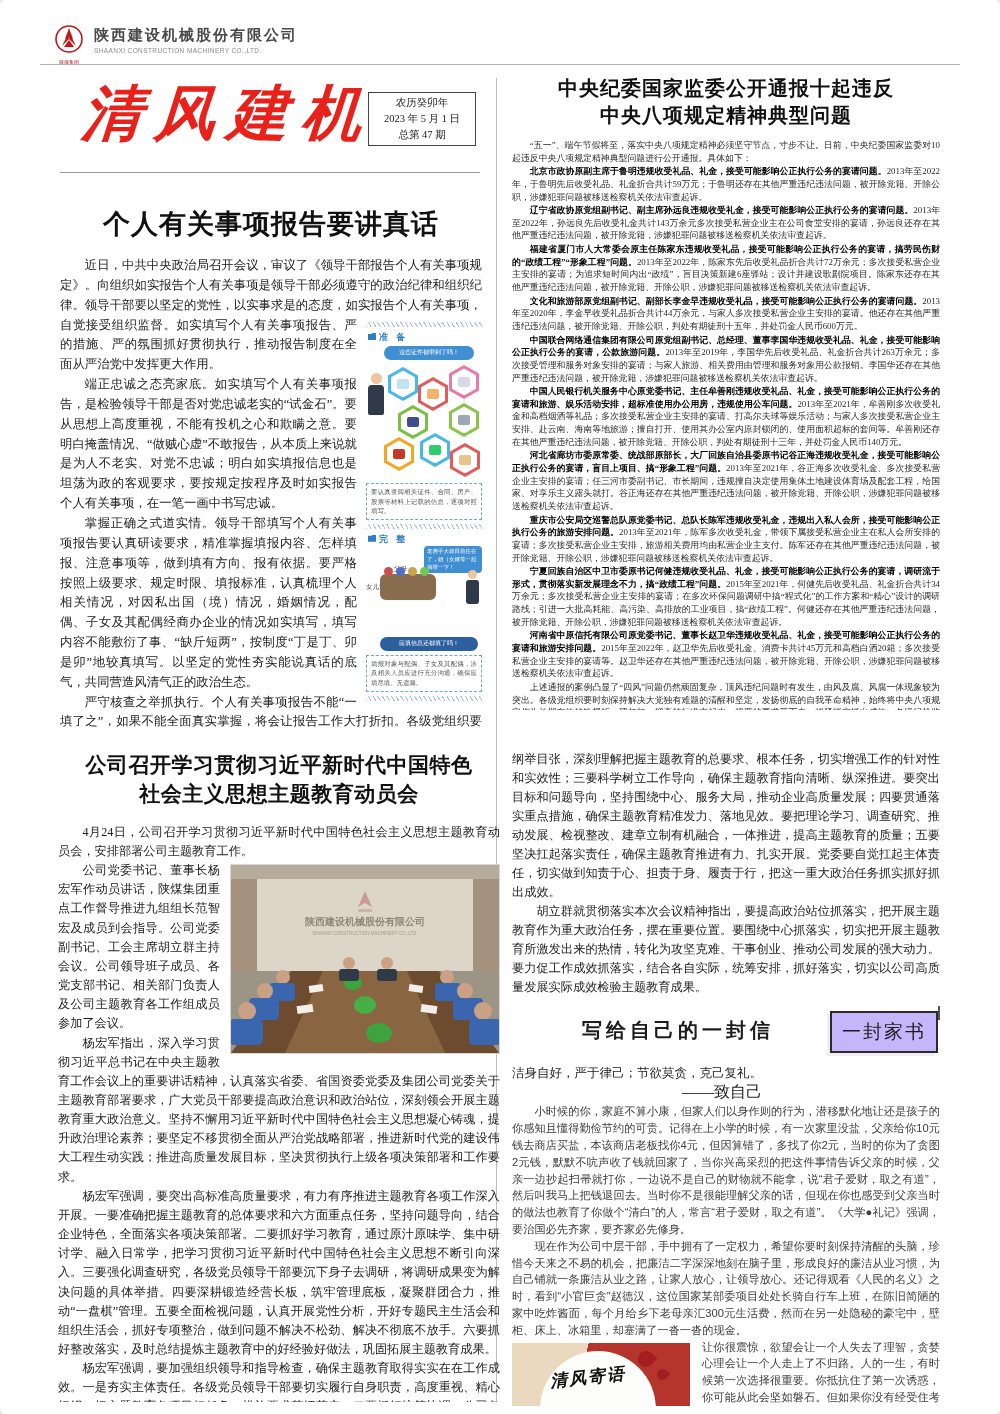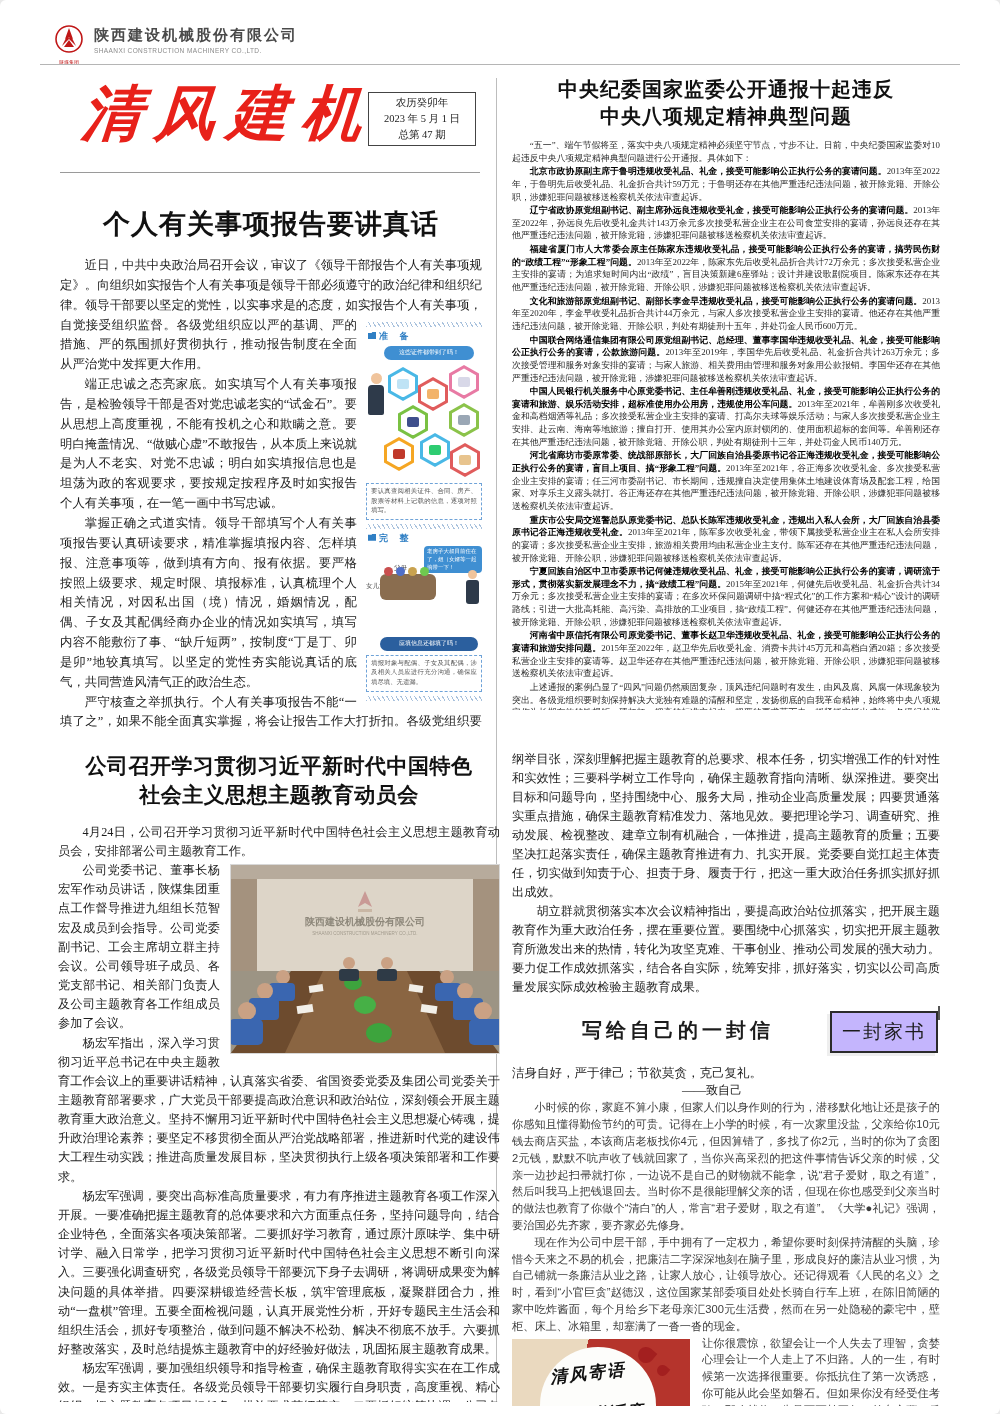--- a/index.html
+++ b/index.html
@@ -18,27 +18,27 @@
             font-size:60px;font-weight:bold;font-style:italic;letter-spacing:.22em;transform:skewX(-4deg);
             font-family:"Liberation Serif","DejaVu Serif",serif;white-space:nowrap;}
   .datebox{position:absolute;left:368px;top:92px;width:106px;height:52px;border:1px solid #444;
            display:flex;flex-direction:column;justify-content:center;text-align:center;font-size:10.5px;line-height:1.55;color:#222;}
   .col-divider{position:absolute;left:496px;top:78px;bottom:12px;border-left:1px solid #bdbdbd;}
   .left-rule{position:absolute;left:60px;width:420px;top:172px;border-top:1px solid #9a9a9a;}
   
   .art{position:absolute;overflow:hidden;}
   .art p{margin:0;text-align:justify;}
   .indent{text-indent:2em;}
-  h1,h2,h3{margin:0;font-family:Liberation Serif, serif;color:#111;}
+  h1,h2,h3{margin:0;font-family:Liberation Mono, monospace;color:#111;}
   
   .art1{left:60px;top:182px;width:422px;height:548px;}
   .art1 h2{font-size:27px;text-align:center;letter-spacing:1px;margin-bottom:14px;margin-top:24px;}
   .art1 .body{font-size:12.4px;line-height:1.6;}
   .info-spacer{float:right;width:0;height:64px;}
-  .infographic{float:right;clear:right;width:116px;margin:0 0 6px 9px;font-family:Liberation Mono, monospace;}
+  .infographic{float:right;clear:right;width:116px;margin:0 0 6px 9px;font-family:Liberation Serif, serif;}
   .hatch{height:5px;background:repeating-linear-gradient(60deg,#a9c2dd 0 1px,transparent 1px 4px);margin:2px 0;}
   .ig-label{color:#2f7fc4;font-weight:bold;font-size:9px;letter-spacing:3px;margin:3px 0 2px 2px;}
   .ig-label::before{content:"";display:inline-block;width:8px;height:7px;background:#2f7fc4;clip-path:polygon(0 15%,45% 15%,55% 0,100% 0,100% 100%,0 100%);margin-right:3px;}
   .bubble{background:#3f8fd2;color:#fff;font-size:6px;text-align:center;border-radius:7px;padding:2px 4px;margin:2px 8px 3px 18px;}
   .bubble2{background:#2b5f9e;border-radius:8px;margin:3px 4px 4px 14px;}
   .ig-scene{position:relative;height:118px;}
   .man{position:absolute;left:0;top:10px;width:20px;height:52px;}
   .man .head{width:11px;height:11px;border-radius:50%;background:#f0c49c;margin:0 auto;}
   .man .suit{width:16px;height:30px;background:#2e3a4a;border-radius:4px 4px 2px 2px;margin:1px auto 0;}
   .hexwrap{position:absolute;left:20px;top:0;width:96px;height:118px;}
@@ -67,21 +67,21 @@
   .photo{float:right;width:268px;height:188px;margin:3px 0 6px 10px;border:1px solid #d8d8d8;}
   
   .art4{left:512px;top:750px;width:428px;height:656px;}
   .art4 .cont{font-size:12.2px;line-height:1.56;}
   .a4head{position:relative;margin:14px 0 8px;height:46px;}
   .a4title{font-size:20px;font-weight:bold;letter-spacing:4px;font-family:"Liberation Sans",sans-serif;position:absolute;left:70px;top:6px;}
   .badge{position:absolute;right:2px;top:0;width:104px;height:38px;border:2px solid #2b2b2b;background:#c4b5fd;
          display:flex;align-items:center;justify-content:center;font-size:19px;letter-spacing:2px;box-shadow:-3px 3px 0 #eee;}
   .badge::before{content:"";position:absolute;right:-5px;top:-7px;width:3px;height:14px;background:#555;}
   .quote{text-align:center;font-size:12.5px;margin-top:2px;}
-  .attrib{text-align:center;font-size:12px;padding-left:170px;}
+  .attrib{text-align:center;font-size:16px;padding-left:170px;}
   .letter{font-family:"Liberation Sans",sans-serif;color:#3d3d3d;font-size:11.2px;line-height:1.5;}
   .letter-img{float:left;width:178px;height:132px;margin:4px 12px 4px 0;position:relative;overflow:hidden;
               background:linear-gradient(105deg,#ead9bf 0 36%,#b5342c 36%);}
   .li-circle{position:absolute;left:28px;top:8px;width:116px;height:116px;border-radius:50%;background:#fdfdfb;}
   .li-t1{position:absolute;left:38px;top:22px;font-size:17px;font-weight:bold;color:#111;transform:rotate(-6deg);letter-spacing:2px;font-family:"Liberation Serif",serif;font-style:italic;}
   .li-t2{position:absolute;left:60px;top:62px;font-size:17px;font-weight:bold;color:#111;transform:rotate(-4deg);letter-spacing:1px;font-family:"Liberation Serif",serif;font-style:italic;}
   .li-flower{position:absolute;width:16px;height:16px;background:#a31f1f;border-radius:50% 0 50% 50%;transform:rotate(40deg);}
   .noindent{text-indent:0;}
 </style>
 </head>
@@ -192,21 +192,21 @@
               <div class="head"></div>
               <div class="suit"></div>
             </div>
         </div>
         <div class="bubble bubble2">应填信息还都填了吗！</div>
         <div class="ig-note">填报对象与配偶、子女及其配偶，涉及相关人员应进行充分沟通，确保应填尽填、无遗漏。</div>
         <div class="hatch"></div>
       </div>
       <div>
 
-      <p class="indent">近日，中共中央政治局召开会议，审议了《领导干部报告个人有关事项规定》。向组织如实报告个人有关事项是领导干部必须遵守的政治纪律和组织纪律。领导干部要以坚定的党性，以实事求是的态度，如实报告个人有关事项，自觉接受组织监督。各级党组织应以严的基调、严的措施、严的氛围抓好贯彻执行，推动报告制度在全面从严治党中发挥更大作用。</p>
+      <p class="indent">近日，中共中央政治局召开会议，审议了《领导干部报告个人有关事项规定》。向组织如实报告个人有关事项是领导干部必须遵守的政治纪律和组织纪律。领导干部要以坚定的党性，以实事求是的态度，如实报告个人有关事项，自觉接受组织监督。如实填写个人有关事项报告、严的措施、严的氛围抓好贯彻执行，推动报告制度在全面从严治党中发挥更大作用。</p>
           <p class="indent">端正忠诚之态亮家底。如实填写个人有关事项报告，是检验领导干部是否对党忠诚老实的“试金石”。要从思想上高度重视，不能有投机之心和欺瞒之意。要明白掩盖情况、“做贼心虚”不敢报告，从本质上来说就是为人不老实、对党不忠诚；明白如实填报信息也是坦荡为政的客观要求，要按规定按程序及时如实报告个人有关事项，在一笔一画中书写忠诚。</p>
           <p class="indent">掌握正确之式道实情。领导干部填写个人有关事项报告要认真研读要求，精准掌握填报内容、怎样填报、注意事项等，做到填有方向、报有依据。要严格按照上级要求、规定时限、填报标准，认真梳理个人相关情况，对因私出国（境）情况，婚姻情况，配偶、子女及其配偶经商办企业的情况如实填写，填写内容不能敷衍了事、“缺斤短两”，按制度“丁是丁、卯是卯”地较真填写。以坚定的党性夯实能说真话的底气，共同营造风清气正的政治生态。</p>
           <p class="indent">严守核查之举抓执行。个人有关事项报告不能“一填了之”，如果不能全面真实掌握，将会让报告工作大打折扣。各级党组织要加强抽查核实，严格对照填报要求，逐人逐项“过筛子”，对于“自我包装”“虚假瘦身”的敢于动真碰硬。组织人事部门要加强与纪检监察、住建等部门的对接，将个人有关事项报告贯穿干部调整全过程，严格遵守“凡提必查”等原则，对瞒报漏报少报的，视情节给予相关处理，切实维护报告制度的严肃性和权威性。</p>
         </div>
     </div>
   </div>
 
   <div class="art art2">
     <h2>
       <span>中央纪委国家监委公开通报十起违反</span><br><span>中央八项规定精神典型问题</span>
@@ -222,21 +222,21 @@
           <p class="indent"><b>福建省厦门市人大常委会原主任陈家东违规收受礼品，接受可能影响公正执行公务的宴请，搞劳民伤财的“政绩工程”“形象工程”问题。</b><span>2013年至2022年，陈家东先后收受礼品折合共计72万余元；多次接受私营企业主安排的宴请；为追求短时间内出“政绩”，盲目决策新建6座驿站；设计并建设歌剧院项目。陈家东还存在其他严重违纪违法问题，被开除党籍、开除公职，涉嫌犯罪问题被移送检察机关依法审查起诉。</span></p>
 
           <p class="indent"><b>文化和旅游部原党组副书记、副部长李金早违规收受礼品，接受可能影响公正执行公务的宴请问题。</b><span>2013年至2020年，李金早收受礼品折合共计44万余元，与家人多次接受私营企业主安排的宴请。他还存在其他严重违纪违法问题，被开除党籍、开除公职，判处有期徒刑十五年，并处罚金人民币600万元。</span></p>
 
           <p class="indent"><b>中国联合网络通信集团有限公司原党组副书记、总经理、董事李国华违规收受礼品、礼金，接受可能影响公正执行公务的宴请，公款旅游问题。</b><span>2013年至2019年，李国华先后收受礼品、礼金折合共计263万余元；多次接受管理和服务对象安排的宴请；与家人旅游、相关费用由管理和服务对象用公款报销。李国华还存在其他严重违纪违法问题，被开除党籍，涉嫌犯罪问题被移送检察机关依法审查起诉。</span></p>
 
           <p class="indent"><b>中国人民银行机关服务中心原党委书记、主任牟善刚违规收受礼品、礼金，接受可能影响公正执行公务的宴请和旅游、娱乐活动安排，超标准使用办公用房，违规使用公车问题。</b><span>2013年至2021年，牟善刚多次收受礼金和高档烟酒等礼品；多次接受私营企业主安排的宴请、打高尔夫球等娱乐活动；与家人多次接受私营企业主安排、赴云南、海南等地旅游；擅自打开、使用其办公室内原封锁闭的、使用面积超标的套间等。牟善刚还存在其他严重违纪违法问题，被开除党籍、开除公职，判处有期徒刑十三年，并处罚金人民币140万元。</span></p>
 
           <p class="indent"><b>河北省廊坊市委原常委、统战部原部长，大厂回族自治县委原书记谷正海违规收受礼金，接受可能影响公正执行公务的宴请，盲目上项目、搞“形象工程”问题。</b><span>2013年至2021年，谷正海多次收受礼金、多次接受私营企业主安排的宴请；任三河市委副书记、市长期间，违规擅自决定使用集体土地建设体育场及配套工程，给国家、对享乐主义露头就打。谷正海还存在其他严重违纪违法问题，被开除党籍、开除公职，涉嫌犯罪问题被移送检察机关依法审查起诉。</span></p>
 
-          <p class="indent"><b>重庆市公安局交巡警总队原党委书记、总队长陈军违规收受礼金，违规出入私人会所，大厂回族自治县委原书记谷正海违规收受礼金。</b><span>2013年至2021年，陈军多次收受礼金，带领下属接受私营企业主在私人会所安排的宴请；多次接受私营企业主安排，旅游相关费用均由私营企业主支付。陈军还存在其他严重违纪违法问题，被开除党籍、开除公职，涉嫌犯罪问题被移送检察机关依法审查起诉。</span></p>
+          <p class="indent"><b>重庆市公安局交巡警总队原党委书记、总队长陈军违规收受礼金，违规出入私人会所，接受可能影响公正执行公务的旅游安排问题。</b><span>2013年至2021年，陈军多次收受礼金，带领下属接受私营企业主在私人会所安排的宴请；多次接受私营企业主安排，旅游相关费用均由私营企业主支付。陈军还存在其他严重违纪违法问题，被开除党籍、开除公职，涉嫌犯罪问题被移送检察机关依法审查起诉。</span></p>
 
           <p class="indent"><b>宁夏回族自治区中卫市委原书记何健违规收受礼品、礼金，接受可能影响公正执行公务的宴请，调研流于形式，贯彻落实新发展理念不力，搞“政绩工程”问题。</b><span>2015年至2021年，何健先后收受礼品、礼金折合共计34万余元；多次接受私营企业主安排的宴请；在多次环保问题调研中搞“程式化”的工作方案和“精心”设计的调研路线；引进一大批高耗能、高污染、高排放的工业项目，搞“政绩工程”。何健还存在其他严重违纪违法问题，被开除党籍、开除公职，涉嫌犯罪问题被移送检察机关依法审查起诉。</span></p>
 
           <p class="indent"><b>河南省中原信托有限公司原党委书记、董事长赵卫华违规收受礼品、礼金，接受可能影响公正执行公务的宴请和旅游安排问题。</b><span>2015年至2022年，赵卫华先后收受礼金、消费卡共计45万元和高档白酒20箱；多次接受私营企业主安排的宴请等。赵卫华还存在其他严重违纪违法问题，被开除党籍、开除公职，涉嫌犯罪问题被移送检察机关依法审查起诉。</span></p>
         </div>
       <div>
 
       <p class="indent">上述通报的案例凸显了“四风”问题仍然顽固复杂，顶风违纪问题时有发生，由风及腐、风腐一体现象较为突出。各级党组织要时刻保持解决大党独有难题的清醒和坚定，发扬彻底的自我革命精神，始终将中央八项规定作为长期有效的铁规矩、硬杠杠，把高的标准立起来，把严的要求落下去，抓紧抓实抓出成效。各级纪检监察机关要把纠治“四风”情况作为检验主题教育、教育整顿成效的重要标尺，对落实中央八项规定精神盯紧看牢，决不留回旋余地，对享乐主义露头就打，违规收送礼品礼金等突出问题深化整治。</p>
         </div>
     </div>

